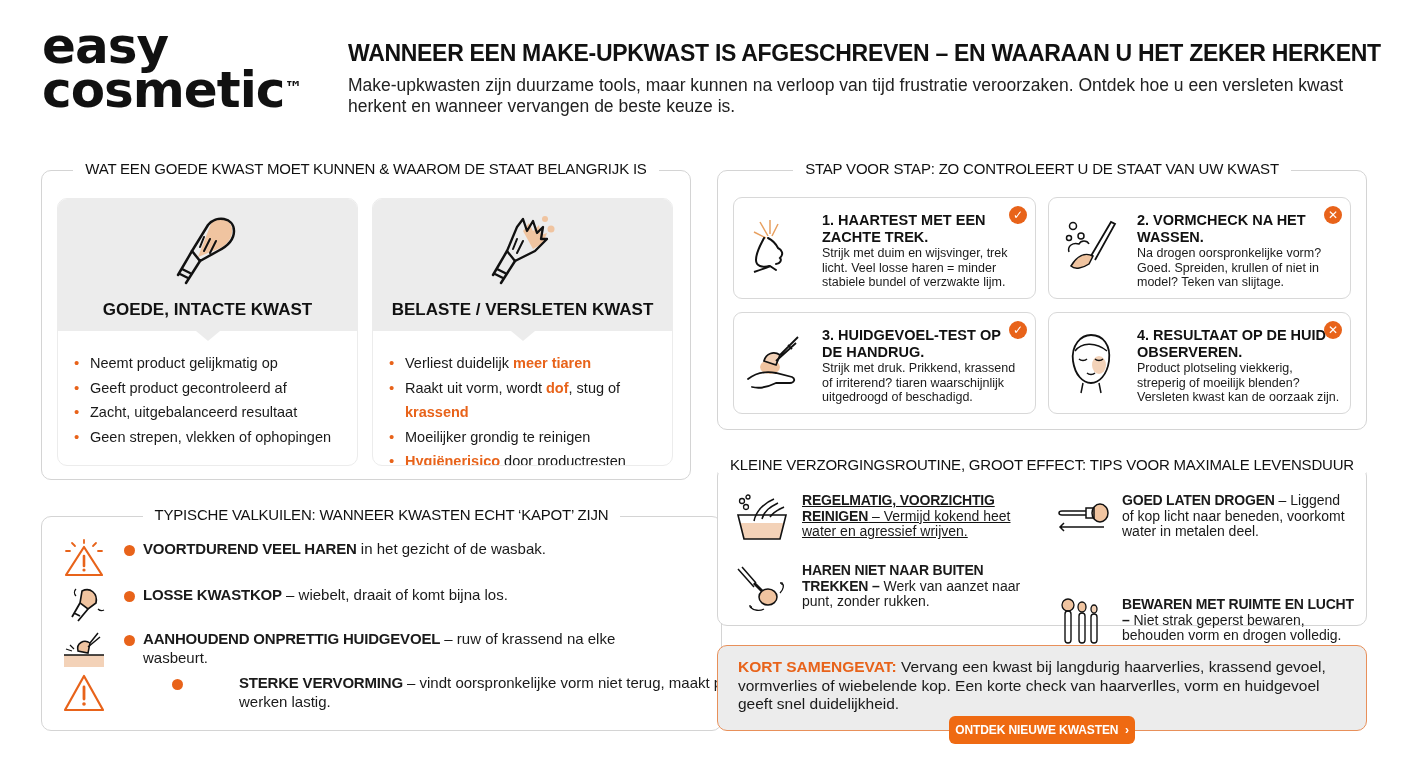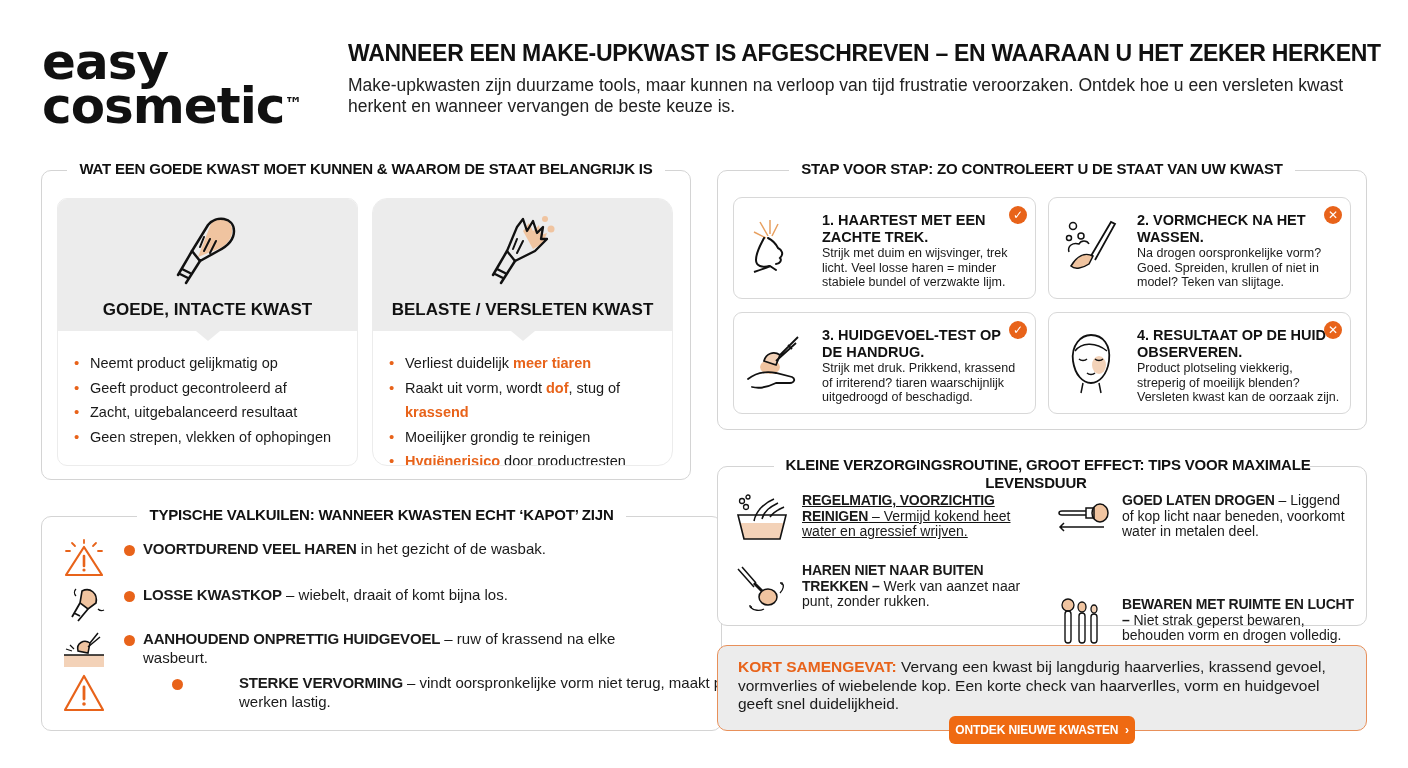--- a/index.html
+++ b/index.html
@@ -1,27 +1,27 @@
 <!DOCTYPE html>
 <html><head>
 <meta charset="utf-8">
 <style>
   * { box-sizing: border-box; margin: 0; padding: 0; }
   html, body { width: 1408px; height: 768px; background: #ffffff; overflow: hidden; }
   body { font-family: "Liberation Sans", "DejaVu Sans", sans-serif; color: #111; position: relative; }
 
-  .logo { position: absolute; left: 42px; top: 40px; font-weight: 700; font-size: 50px; line-height: 44px; letter-spacing: -1px; color: #111; font-family: "DejaVu Sans", sans-serif; }
+  .logo { position: absolute; left: 42px; top: 24px; font-weight: 700; font-size: 50px; line-height: 44px; letter-spacing: -1px; color: #111; font-family: "DejaVu Sans", sans-serif; }
   .logo .tm { font-size: 18px; vertical-align: top; position: relative; top: -2px; letter-spacing: 0; }
 
   .hero-title { position: absolute; left: 348px; top: 40px; font-weight: 700; font-size: 23px; letter-spacing: -0.3px; color: #111; font-family: "Liberation Sans", sans-serif; }
   .hero-sub { position: absolute; left: 348px; top: 75px; width: 1000px; font-size: 17.5px; line-height: 21px; color: #222; }
 
   .section { position: absolute; border: 1.5px solid #d4d4d4; border-radius: 10px; background: #fff; }
   .section-title { position: absolute; top: -11px; left: 0; right: 0; text-align: center; }
-  .section-title span { background: #fff; padding: 0 12px; font-weight: 700; font-size: 15px; letter-spacing: -0.2px; color: #111; }
+  .section-title span { background: #fff; padding: 0 12px; font-weight: 400; font-size: 15px; letter-spacing: -0.2px; color: #111; }
 
   
   #s1 { left: 41px; top: 170px; width: 650px; height: 310px; }
   .comp-card { position: absolute; top: 27px; width: 301px; height: 268px; border-radius: 10px; background: #fff; border: 1px solid #ececec; overflow: hidden; }
   .comp-top { height: 132px; background: #ececec; position: relative; text-align: center; }
   .comp-top .icon { position: absolute; left: 50%; top: 12px; transform: translateX(-50%); width: 80px; height: 80px; }
   .comp-top .comp-heading { position: absolute; left: 0; right: 0; top: 101px; font-weight: 700; font-size: 17px; color: #111; }
   .comp-notch { position: absolute; left: 50%; top: 132px; transform: translateX(-50%); width: 0; height: 0; border-left: 12px solid transparent; border-right: 12px solid transparent; border-top: 10px solid #ececec; }
   .comp-list { list-style: none; padding: 20px 0 0 16px; }
   .comp-list li { font-size: 14.5px; line-height: 24.5px; color: #1a1a1a; position: relative; padding-left: 16px; }
@@ -82,21 +82,21 @@
     </div>
     <div class="comp-notch"></div>
     <ul class="comp-list">
       <li>Neemt product gelijkmatig op</li>
       <li>Geeft product gecontroleerd af</li>
       <li>Zacht, uitgebalanceerd resultaat</li>
       <li>Geen strepen, vlekken of ophopingen</li>
     </ul>
   </div>
 
-  <div class="comp-card" style="left:330px;border-radius:15px;">
+  <div class="comp-card" style="left:330px;">
     <div class="comp-top">
       <svg class="icon" viewBox="0 0 80 80">
         <path d="M40 20 L46 12 L50 20 L56 14 L58 24 L64 22 L60 32 L50 38 Z" fill="#f0c4a0"></path>
         <circle cx="62" cy="8" r="3" fill="#f0c4a0"></circle>
           <circle cx="68" cy="18" r="3.5" fill="#f0c4a0"></circle>
         <path d="M34 16 L40 8 L44 20 L50 10 L54 22 L60 16 L58 28 L64 28 L52 40 L32 50 L24 40 Z" fill="none" stroke="#111" stroke-width="2.3" stroke-linejoin="round"></path>
         <path d="M24 40 L10 64 M32 50 L18 72 M14 58 L22 62 M12 63 L20 67" stroke="#111" stroke-width="2.5" fill="none" stroke-linecap="round"></path>
         <path d="M34 28 L30 38 M40 30 L34 42" stroke="#111" stroke-width="2" fill="none" stroke-linecap="round"></path>
       </svg>
       <div class="comp-heading">BELASTE / VERSLETEN KWAST</div>

